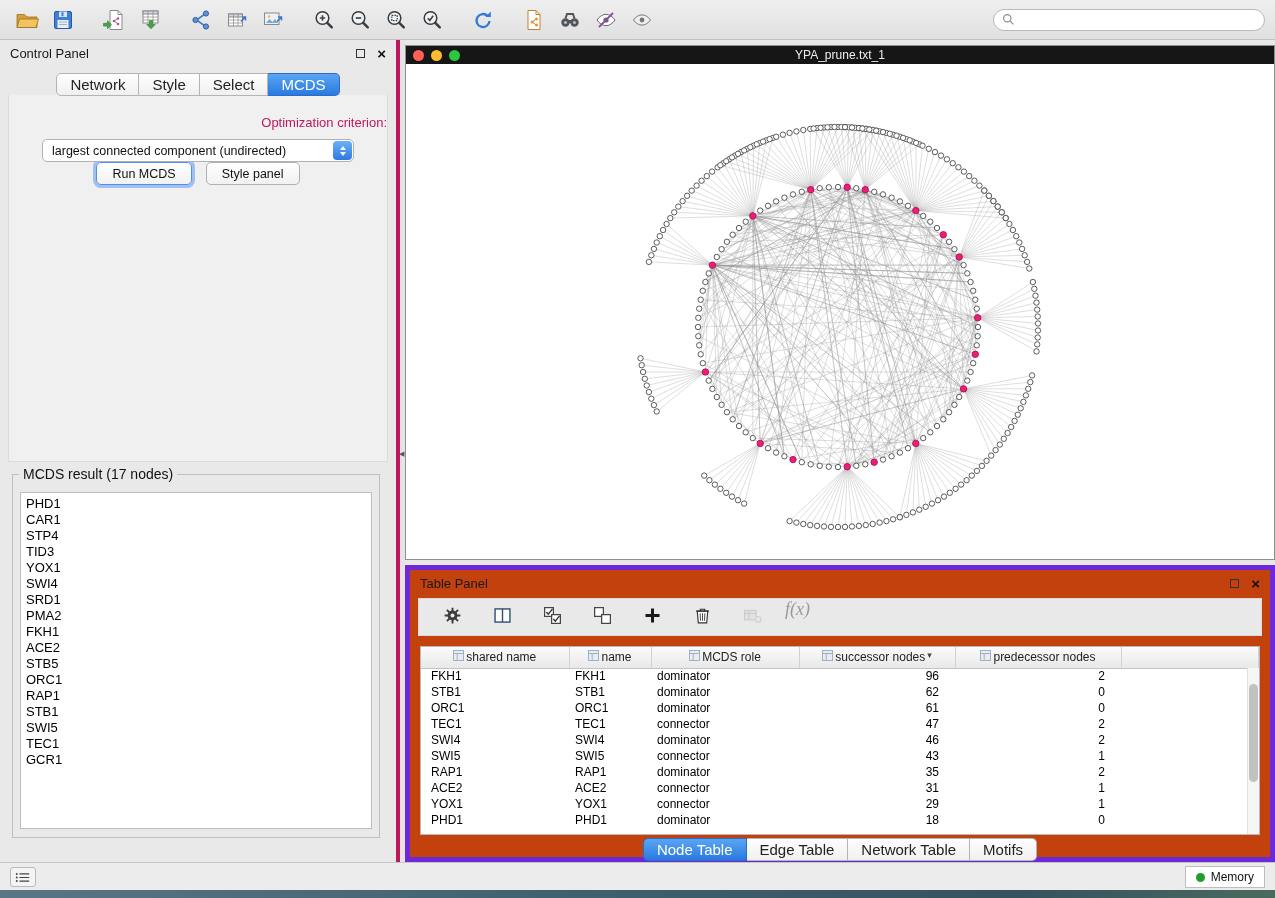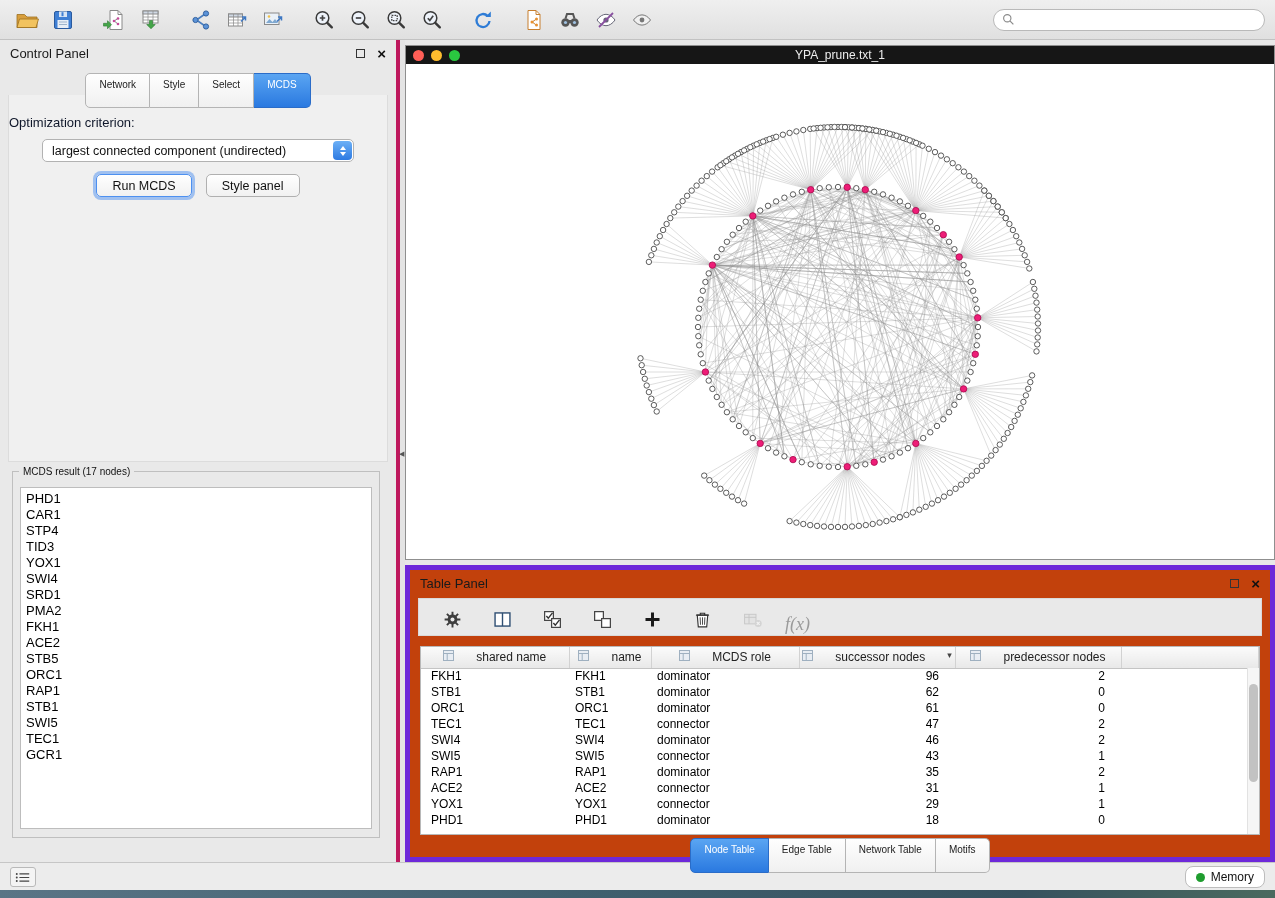--- a/index.html
+++ b/index.html
@@ -16,72 +16,72 @@
 
   
   .panel-titlebar{height:26px;display:flex;align-items:center;padding:0 10px;font-size:13px;color:#1a1a1a}
   .pt-icons{margin-left:auto;display:flex;gap:12px;align-items:center}
   .float-box{width:9px;height:9px;border:1.5px solid #333;display:inline-block}
   .close-x{font-size:15px;font-weight:bold;color:#111;line-height:1}
 
   
   .control-panel{position:absolute;left:0;top:40px;width:400px;bottom:28px;background:#e9e9e9;border-right:4px solid #be185d}
   .seg-tabs{position:absolute;top:33px;left:0;right:0;display:flex;justify-content:center;z-index:2}
-  .seg-tab{height:35px;line-height:21px;padding:0 13px;font-size:10px;background:linear-gradient(#fefefe,#f0f0f0);border:1px solid #b4b4b4;border-left:none;color:#222;cursor:default}
+  .seg-tab{height:23px;line-height:21px;padding:0 13px;font-size:15px;background:linear-gradient(#fefefe,#f0f0f0);border:1px solid #b4b4b4;border-left:none;color:#222;cursor:default}
   .seg-tab:first-child{border-left:1px solid #b4b4b4;border-radius:5px 0 0 5px}
   .seg-tab:last-child{border-radius:0 5px 5px 0}
   .seg-tab.active{background:linear-gradient(#5aa5f2,#2a79e0);color:#fff;border-color:#2a6cc8}
   .cp-content{position:absolute;top:55px;left:8px;right:8px;height:367px;background:#f0f0f0;border:1px solid #dcdcdc;border-top:none}
-  .opt-label{margin-top:20px;text-align:left;font-size:13px;color:#0f172a}
+  .opt-label{margin-top:20px;text-align:right;font-size:13px;color:#be185d}
   .dropdown{margin:9px auto 0;width:312px;height:23px;background:#fff;border:1px solid #b2b2b2;border-radius:5px;display:flex;align-items:center;font-size:12.5px;padding-left:9px;position:relative;color:#111}
   .dd-stepper{position:absolute;right:1px;top:1px;bottom:1px;width:19px;border-radius:4px;background:linear-gradient(#6cb0f6,#2d7ae2);display:flex;flex-direction:column;align-items:center;justify-content:center;gap:2px}
   .dd-stepper i{width:0;height:0;border-left:3.5px solid transparent;border-right:3.5px solid transparent;display:block}
   .dd-up{border-bottom:4.5px solid #fff}
   .dd-down{border-top:4.5px solid #fff}
-  .btn-row{margin-top:12px;display:flex;justify-content:center;gap:14px}
+  .btn-row{margin-top:0;display:flex;justify-content:center;gap:14px}
   .mac-btn{height:23px;padding:0 15px;font-size:12.5px;background:linear-gradient(#ffffff,#f1f1f1);border:1px solid #b0b0b0;border-radius:5px;color:#111;cursor:default}
   .mac-btn.focused{box-shadow:0 0 0 3px rgba(77,144,240,.5);border-color:#4d90f0}
   .result-group{position:absolute;left:12px;right:16px;top:426px;height:372px;border:1px solid #bfbfbf}
-  .result-group legend{font-size:10px;padding:0 4px;margin-left:6px;color:#111}
+  .result-group legend{font-size:14px;padding:0 4px;margin-left:6px;color:#111}
   .result-list{position:absolute;left:7px;right:7px;top:10px;bottom:8px;background:#fff;border:1px solid #bdbdbd;overflow:hidden;padding-top:3px}
   .mcds-item{font-size:13px;line-height:16px;padding-left:5px;color:#000}
 
   
   .splitter{position:absolute;left:400px;width:5px;top:40px;bottom:28px;background:#e4e4e4}
   .split-handle{position:absolute;top:410px;left:-1px;font-size:7px;color:#555;line-height:1}
 
   
   .right-side{position:absolute;left:405px;top:40px;right:0;bottom:28px}
   .network-panel{position:absolute;left:0;top:5px;right:0;height:515px;border:1px solid #8f8f8f;background:#fff}
   .net-titlebar{height:18px;background:#161616;display:flex;align-items:center;position:relative}
   .tl{width:11px;height:11px;border-radius:50%;margin-left:7px;flex:0 0 auto}
   .tl.red{background:#ff5f57}.tl.yellow{background:#febc2e}.tl.green{background:#2ac840}
   .net-title{position:absolute;left:0;right:0;text-align:center;color:#eee;font-size:12px;pointer-events:none}
   .net-canvas{position:absolute;top:18px;left:0;right:0;bottom:0;background:#fff;overflow:hidden}
 
   
   .table-panel{position:absolute;left:0;top:525px;right:0;bottom:0;background:#c2410c;border:5px solid #6d28d9}
-  .tp-toolbar{position:absolute;top:28px;left:8px;right:8px;height:38px;background:#e9e9e9;border:1px solid #dadada;display:flex;align-items:flex-end;gap:16px;padding:0 16px}
+  .tp-toolbar{position:absolute;top:28px;left:8px;right:8px;height:38px;background:#e9e9e9;border:1px solid #dadada;display:flex;align-items:flex-start;gap:16px;padding:0 16px}
   .fx{font-family:"Liberation Serif",serif;font-style:italic;font-size:18px;color:#9a9a9a}
   .table-wrap{position:absolute;top:76px;left:10px;right:10px;height:189px;background:#fff;border:1px solid #b8b8b8;overflow:hidden}
   table{border-collapse:collapse;width:100%;table-layout:fixed}
   thead th{height:21px;background:linear-gradient(#fbfbfb,#e8e8e8);border-right:1px solid #d2d2d2;border-bottom:1px solid #c4c4c4;font-weight:normal;font-size:12px;color:#222}
-  .hcell{display:flex;align-items:flex-start;justify-content:center;gap:22px}
+  .hcell{display:flex;align-items:flex-start;justify-content:center;gap:2px}
   .col-chev{font-size:9px;color:#444}
   tbody td{height:16px;font-size:12px;padding:0 6px;color:#000;white-space:nowrap;overflow:hidden}
   tbody td:first-child{padding-left:10px}
   td.num{text-align:right;padding-right:16px}
   .vscroll{position:absolute;top:21px;right:0;bottom:0;width:12px;background:#f6f6f6;border-left:1px solid #e2e2e2}
   .vthumb{position:absolute;left:1px;right:1px;top:16px;height:98px;background:#c2c2c2;border-radius:5px}
   .table-tabs{position:absolute;left:0;right:0;top:268px;display:flex;justify-content:center}
 
   
   .status-bar{position:absolute;left:0;right:0;bottom:0;height:28px;background:#ececec;border-top:1px solid #c6c6c6}
   .status-list-btn{position:absolute;left:10px;top:4px;width:26px;height:20px;background:#f4f4f4;border:1px solid #b9b9b9;border-radius:3px;display:flex;align-items:center;justify-content:center}
-  .memory-badge{position:absolute;right:10px;top:3px;height:22px;background:#fff;border:1px solid #bdbdbd;border-radius:8px;display:flex;align-items:center;gap:6px;padding:0 10px;font-size:12px;color:#111}
+  .memory-badge{position:absolute;right:10px;top:3px;height:22px;background:#fff;border:1px solid #bdbdbd;border-radius:0;display:flex;align-items:center;gap:6px;padding:0 10px;font-size:12px;color:#111}
   .dot{width:9px;height:9px;border-radius:50%;background:#1f9d2f;display:inline-block}
 </style>
 </head>
 <body>
 
 <div class="desktop">
 <div class="app">
 
   <div class="toolbar">
     <button class="tb-btn">

